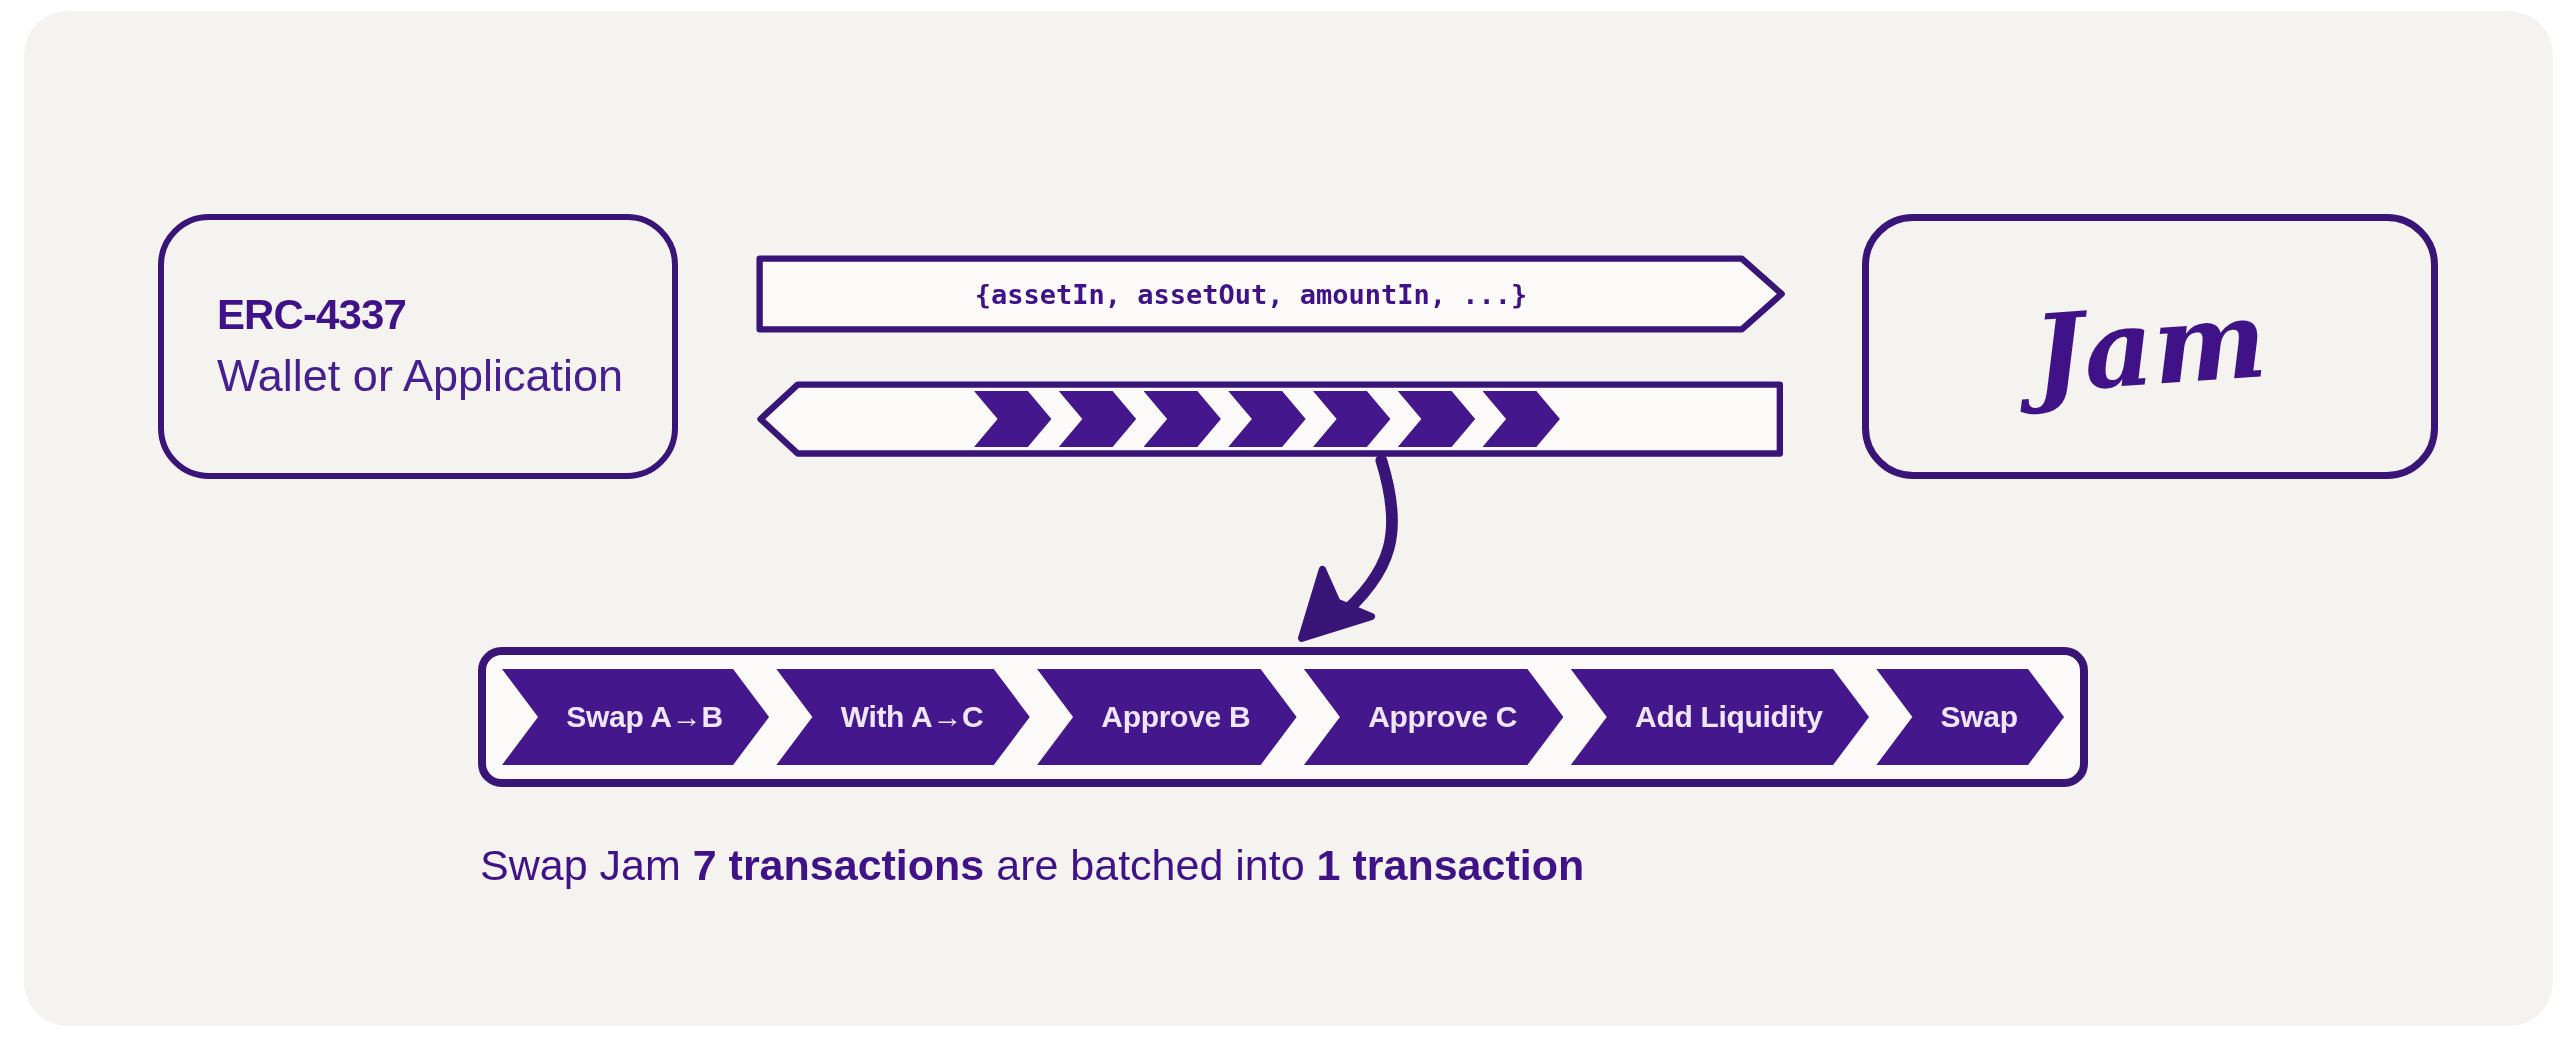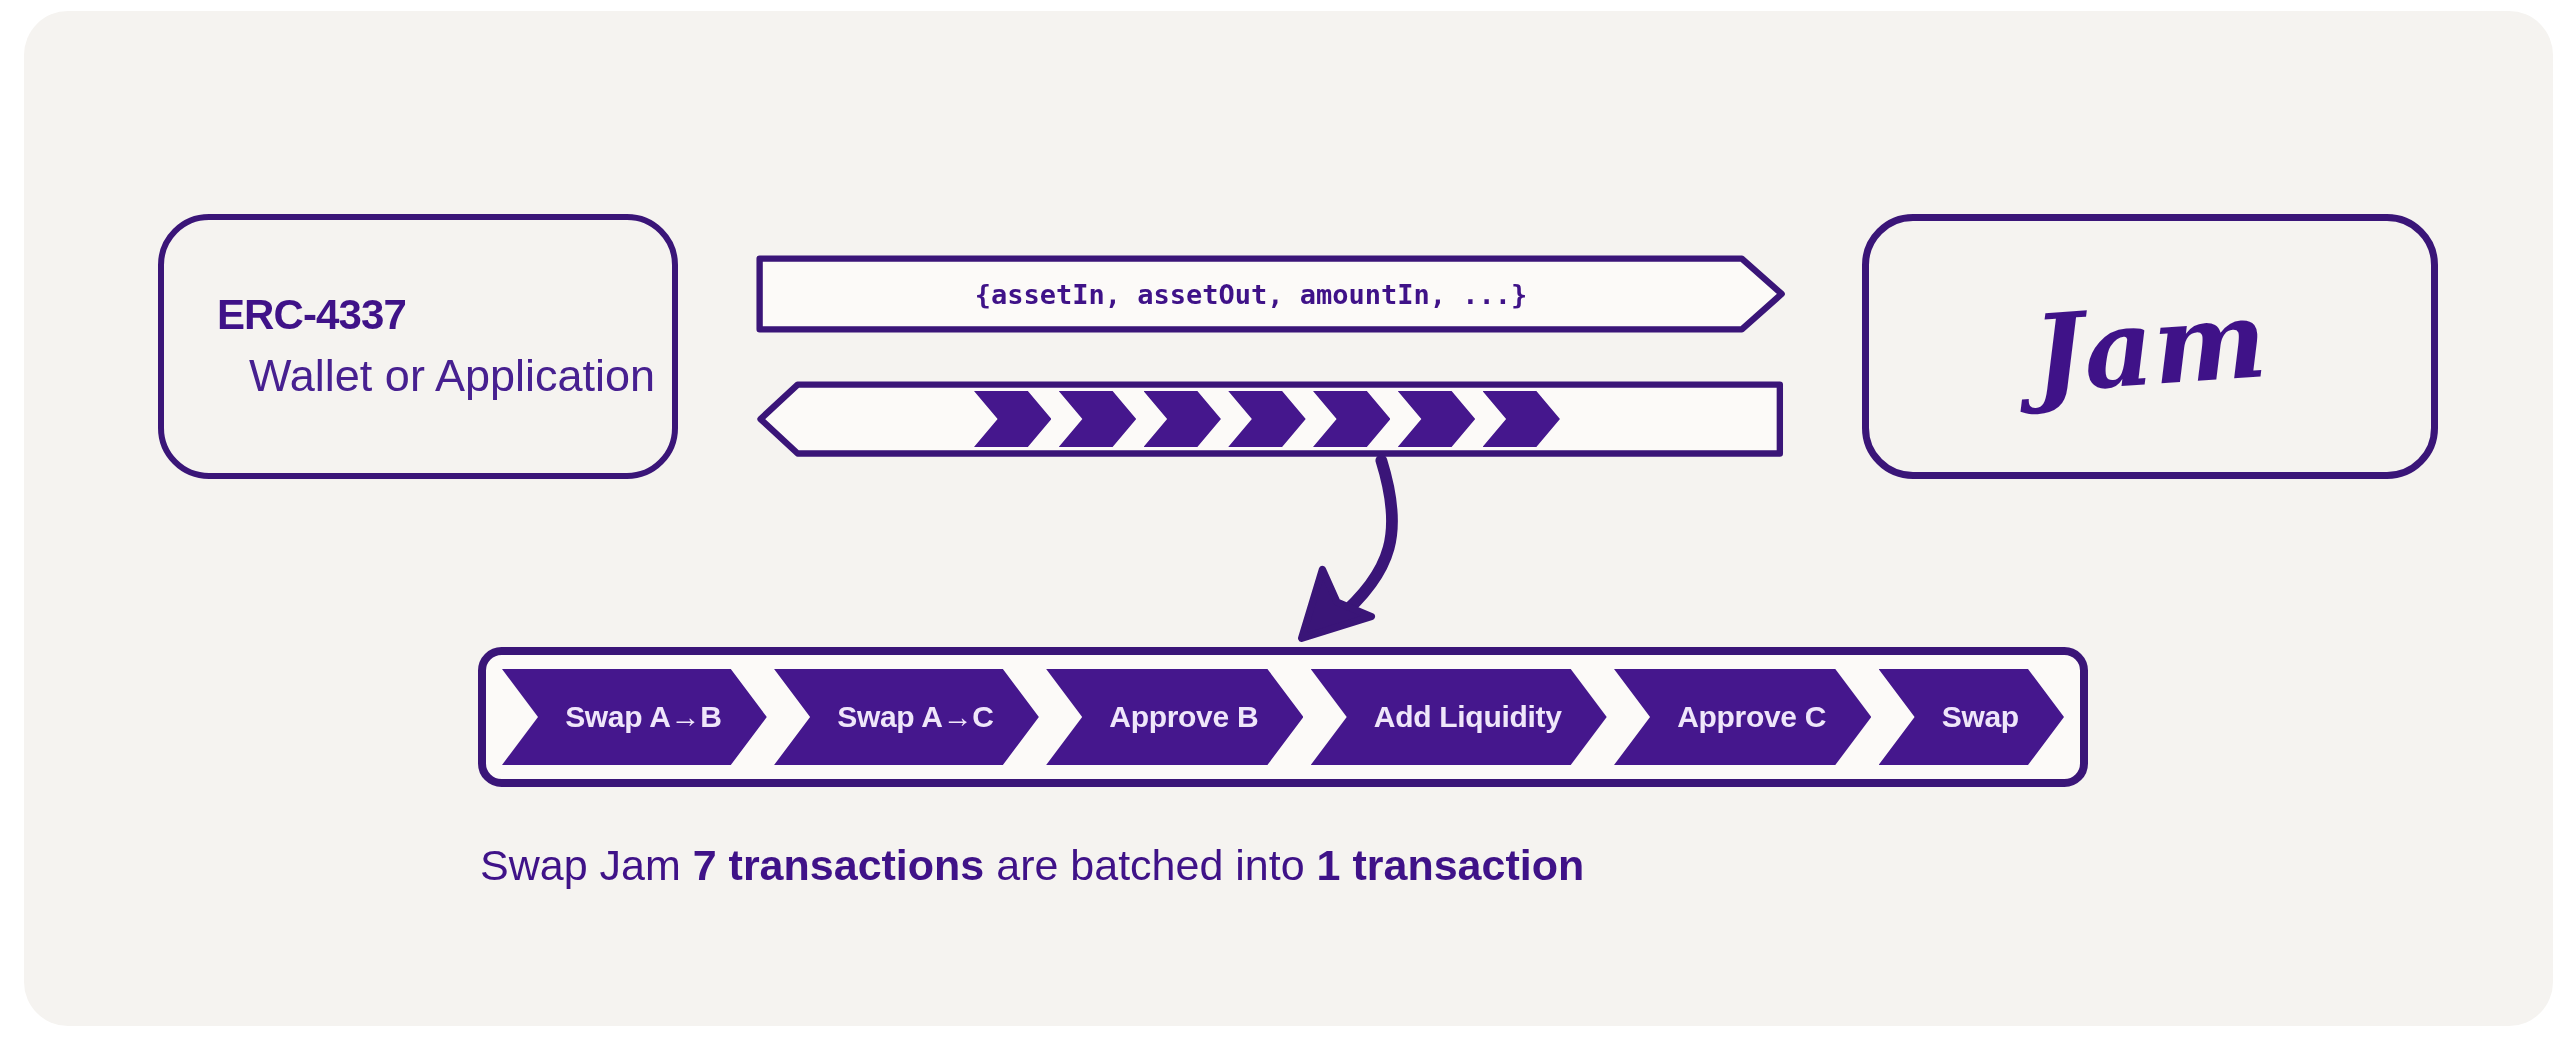--- a/index.html
+++ b/index.html
@@ -30,21 +30,20 @@
     display: flex; flex-direction: column; justify-content: center;
     padding-left: 53px;
   }
   .erc-title {
     font-size: 42px; font-weight: bold; letter-spacing: -0.9px;
     color: var(--purple-text, #3f1288);
   }
   .erc-sub {
     font-size: 45px; font-weight: 400; margin-top: 11px;
     color: var(--purple-soft, #472090);
-    margin-left: 32px;
   }
   .jam-box {
     left: 1862px; top: 214px; width: 576px; height: 265px;
     border-width: 7.3px;
     display: flex; align-items: center; justify-content: center;
   }
   .jam-label {
     font-family: "DejaVu Serif", serif;
     font-style: italic; font-weight: bold;
     font-size: 107px; color: var(--purple-text, #3f1288);
@@ -146,30 +145,30 @@
   <svg class="pointer-svg" viewBox="0 0 2842 1146">
     <path d="M 1524 508 C 1548 585, 1538 630, 1474 684" fill="none" stroke="#3a1578" stroke-width="13" stroke-linecap="round"></path>
     <path d="M 1436 704 L 1459 628 L 1475 664 L 1513 680 Z" fill="#3a1578" stroke="#3a1578" stroke-width="8" stroke-linejoin="round"></path>
   </svg>
 
   <div class="batch-box">
       <div class="step">
         <span>Swap A→B</span>
       </div>
       <div class="step">
-        <span>Swap A→C</span>
+        <span>With A→C</span>
       </div>
       <div class="step">
         <span>Approve B</span>
       </div>
       <div class="step">
-        <span>Add Liquidity</span>
+        <span>Approve C</span>
       </div>
       <div class="step">
-        <span>Approve C</span>
+        <span>Add Liquidity</span>
       </div>
       <div class="step">
         <span>Swap</span>
       </div>
     </div>
 
   <div class="caption">
     <span>Swap Jam </span><span class="bold">7 transactions</span><span> are batched into </span><span class="bold">1 transaction</span>
   </div>
 

